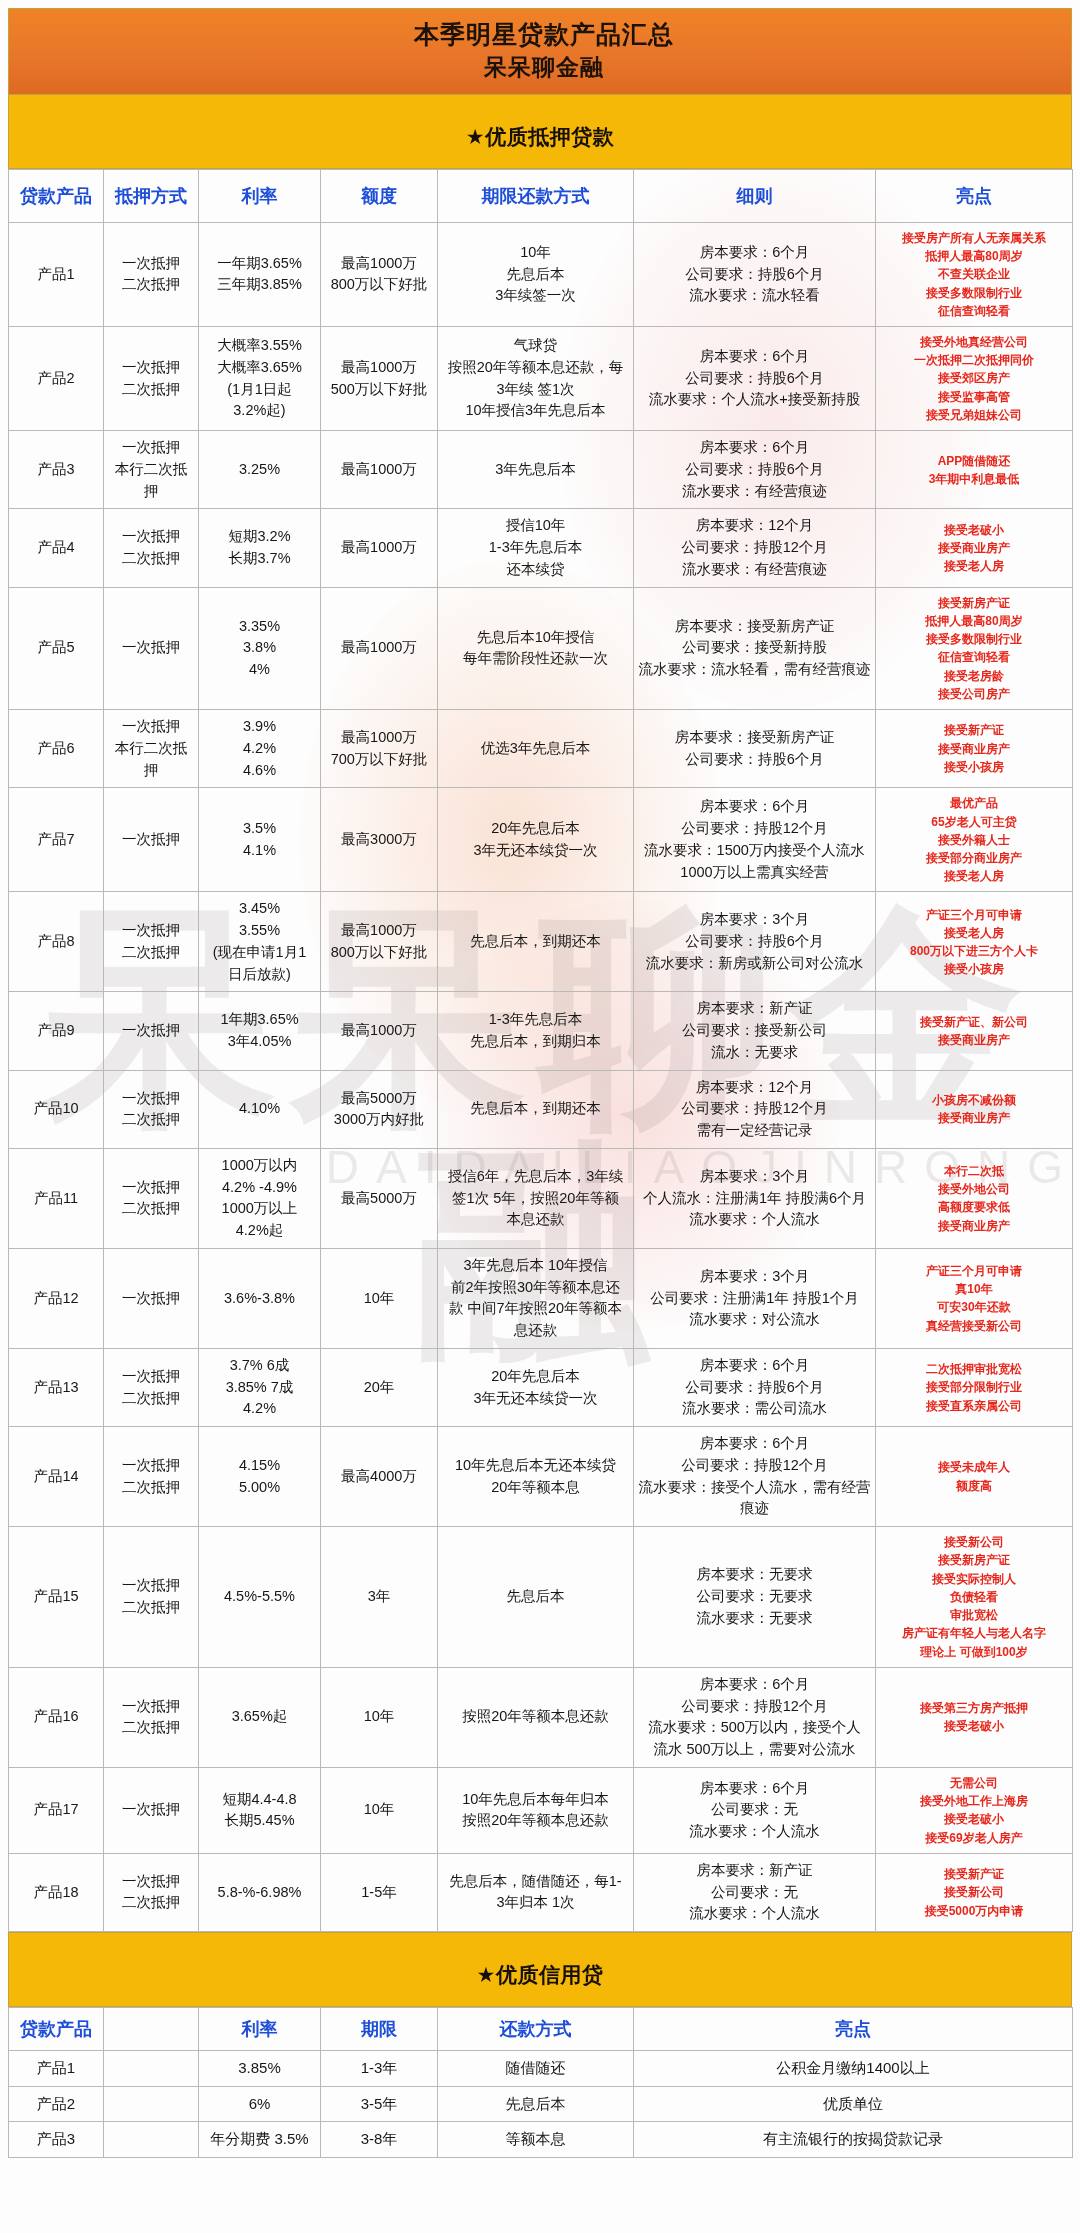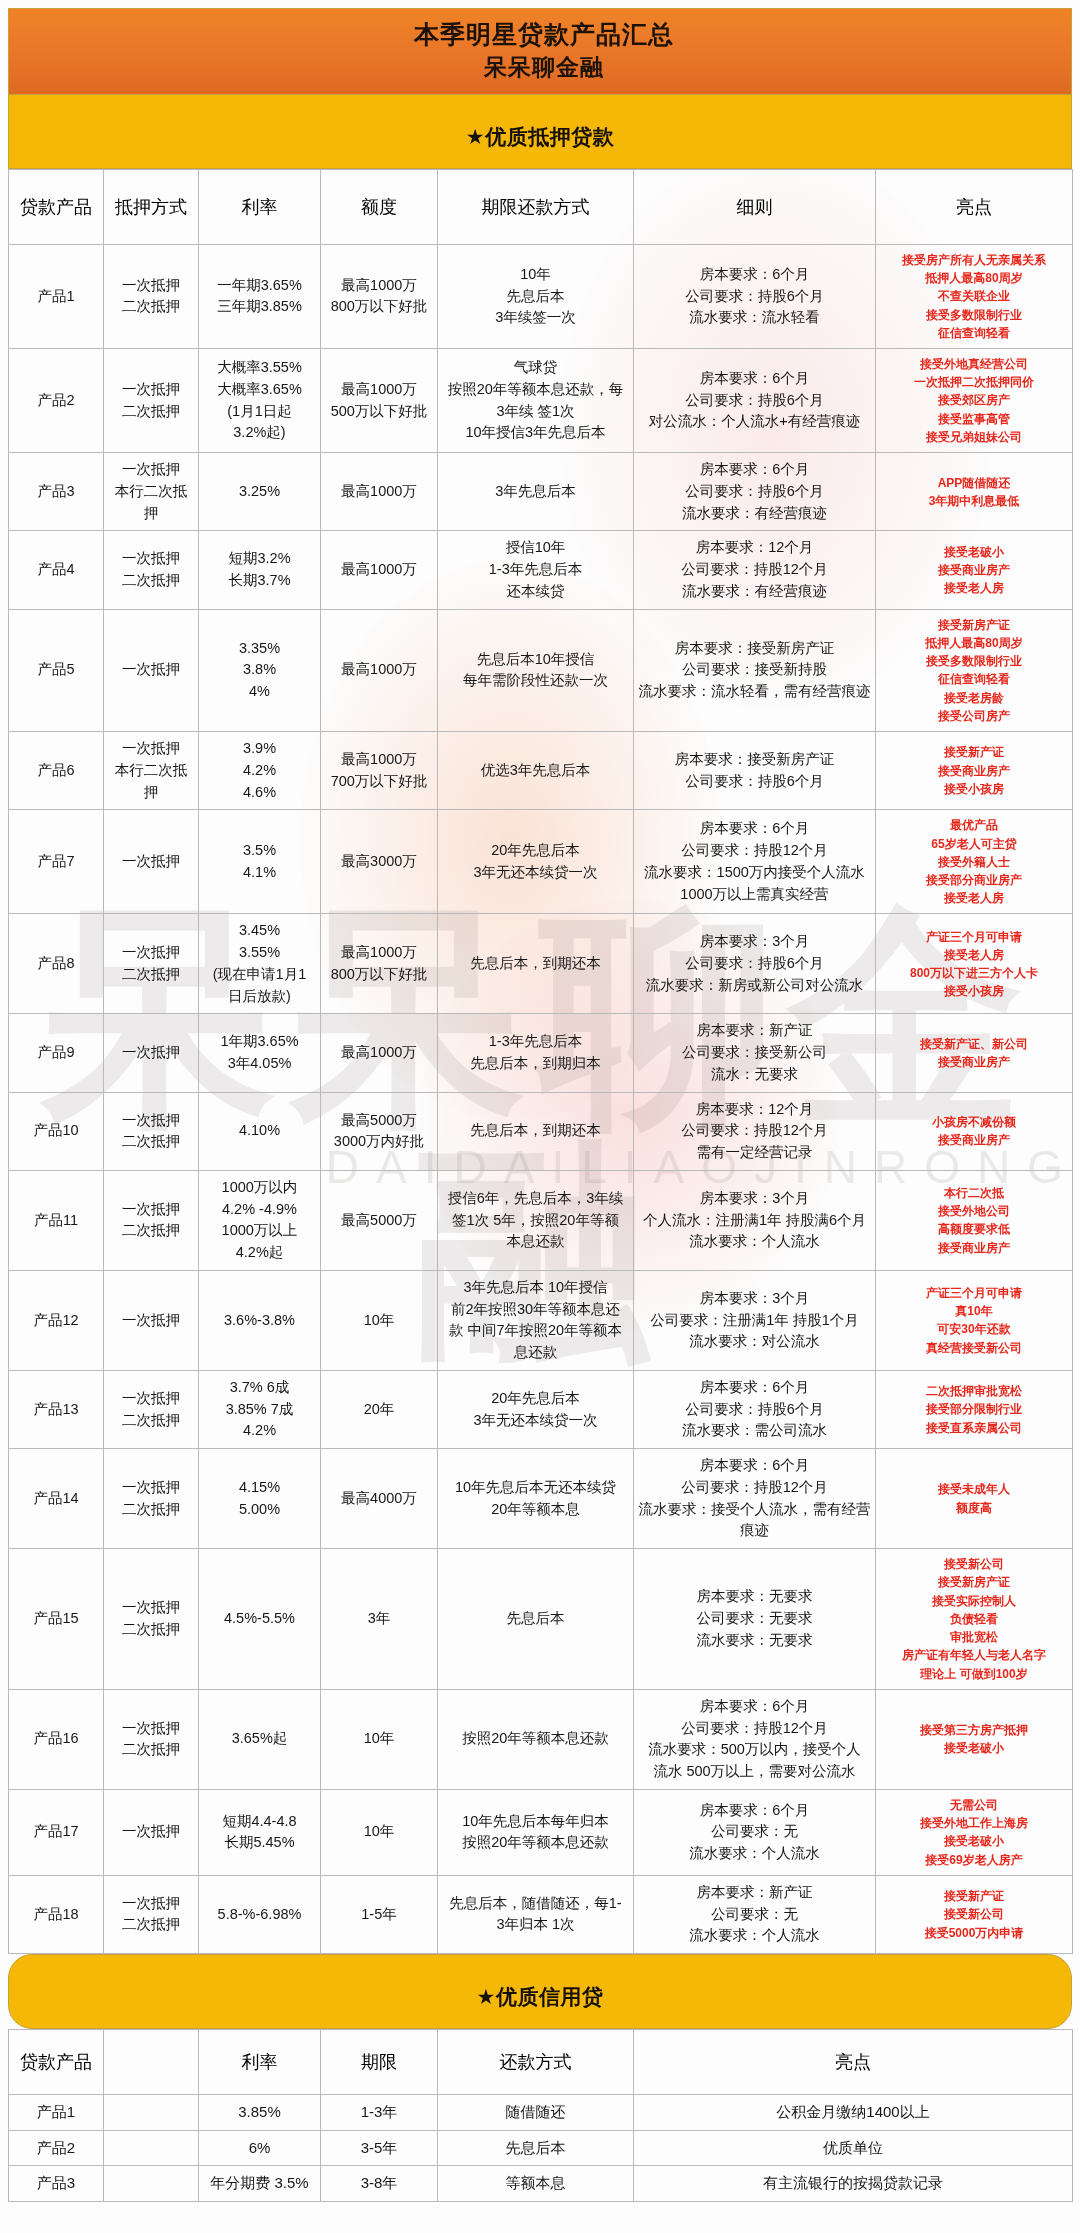--- a/index.html
+++ b/index.html
@@ -69,43 +69,43 @@
     background:#f5b806;
     border:1px solid #c9a13a;
     border-top:none;
     text-align:center;
     font-size:21px;
     font-weight:bold;
     color:#17100a;
     padding:28px 0 17px 0;
     letter-spacing:.5px;
   }
-  .section-banner.second{margin-top:0;border-top:1px solid #c9a13a;border-radius:24px;}
+  .section-banner.second{margin-top:0;border-top:1px solid #c9a13a;}
 
   
   table{
     border-collapse:collapse;
     width:1064px;
     table-layout:fixed;
     background:transparent;
   }
   table td,table th{
     border:1px solid #b9b9b9;
     vertical-align:middle;
     text-align:center;
     padding:6px 3px;
     color:#171717;
     background:transparent;
   }
   thead th{
     font-size:18px;
-    font-weight:normal;
+    font-weight:bold;
     height:44px;
-    padding:15px 2px;
-    color:#000000;
+    padding:4px 2px;
+    color:#1d4ed8;
   }
   tbody td{font-size:14.5px;line-height:1.5;}
   td.c-prod{font-size:14.5px;}
   td.c-detail{text-align:center;}
   td.c-high{
     color:#e8271c;
     font-weight:bold;
     font-size:12px;
     line-height:1.52;
   }
@@ -227,21 +227,21 @@
             </td>
             <td>
               <span class="ln">气球贷</span>
               <span class="ln">按照20年等额本息还款，每</span>
               <span class="ln">3年续 签1次</span>
               <span class="ln">10年授信3年先息后本</span>
             </td>
             <td class="c-detail">
               <span class="ln">房本要求：6个月</span>
               <span class="ln">公司要求：持股6个月</span>
-              <span class="ln">对公流水：个人流水+有经营痕迹</span>
+              <span class="ln">流水要求：个人流水+接受新持股</span>
             </td>
             <td class="c-high">
               <span class="ln">接受外地真经营公司</span>
               <span class="ln">一次抵押二次抵押同价</span>
               <span class="ln">接受郊区房产</span>
               <span class="ln">接受监事高管</span>
               <span class="ln">接受兄弟姐妹公司</span>
             </td>
           </tr>
           <tr>

